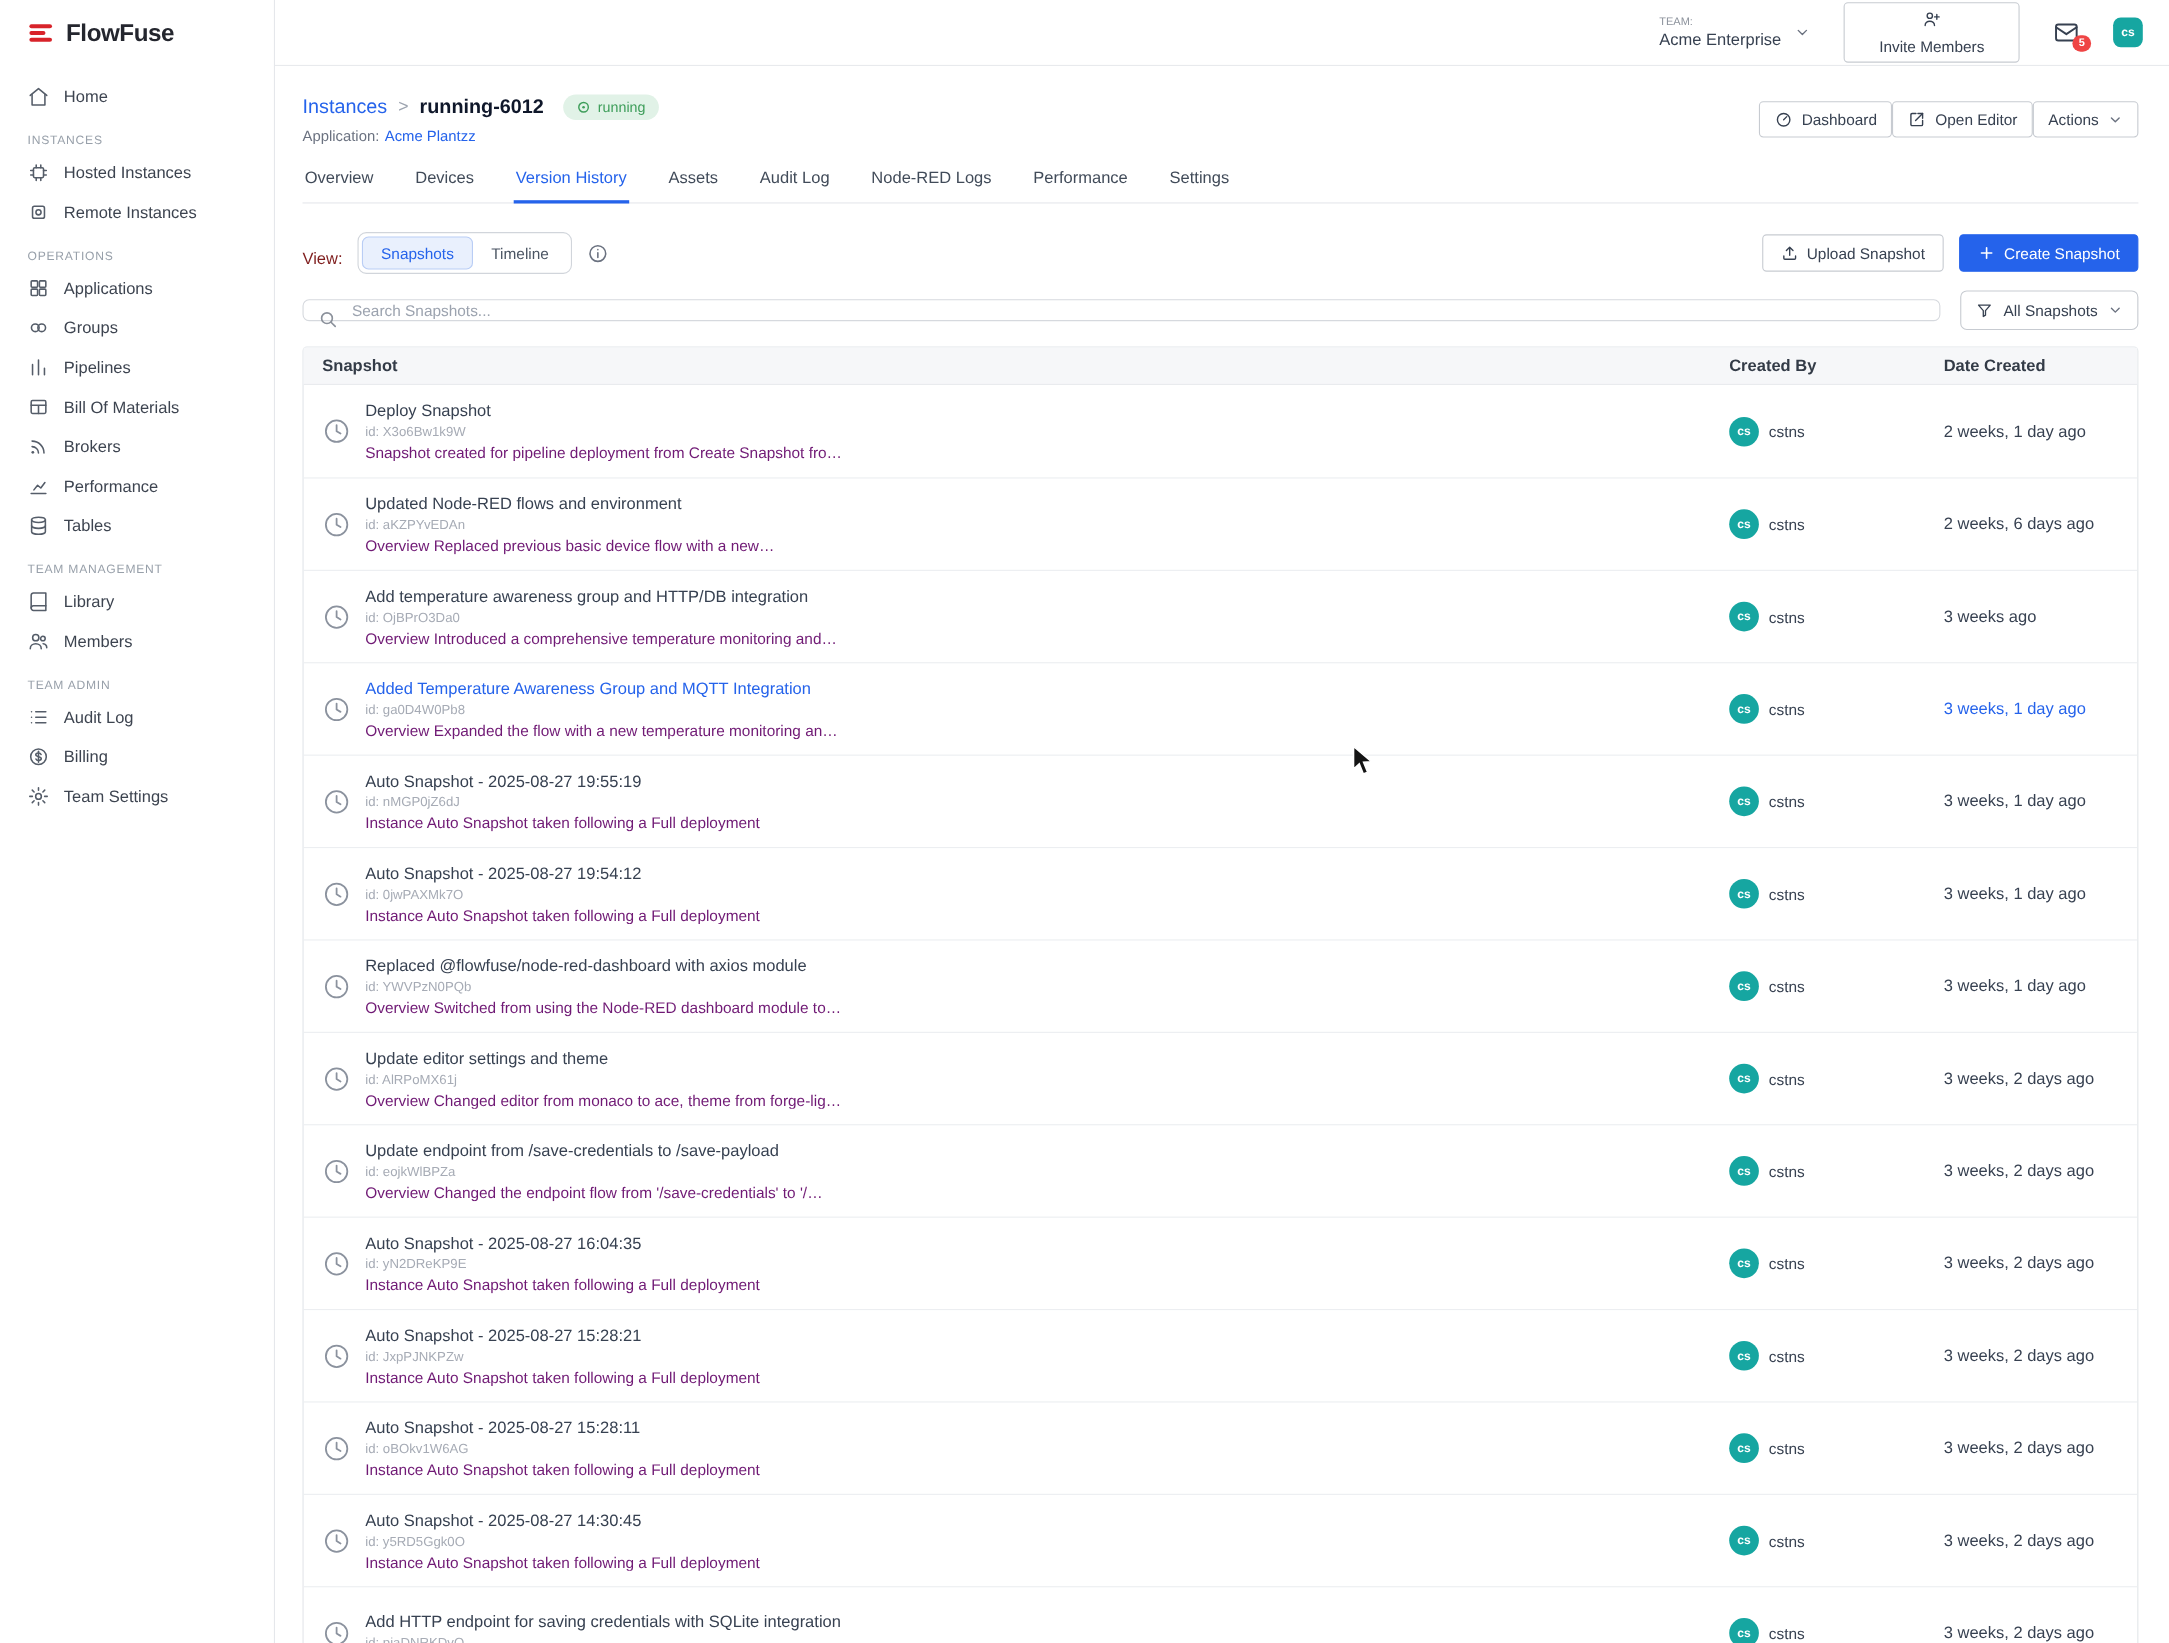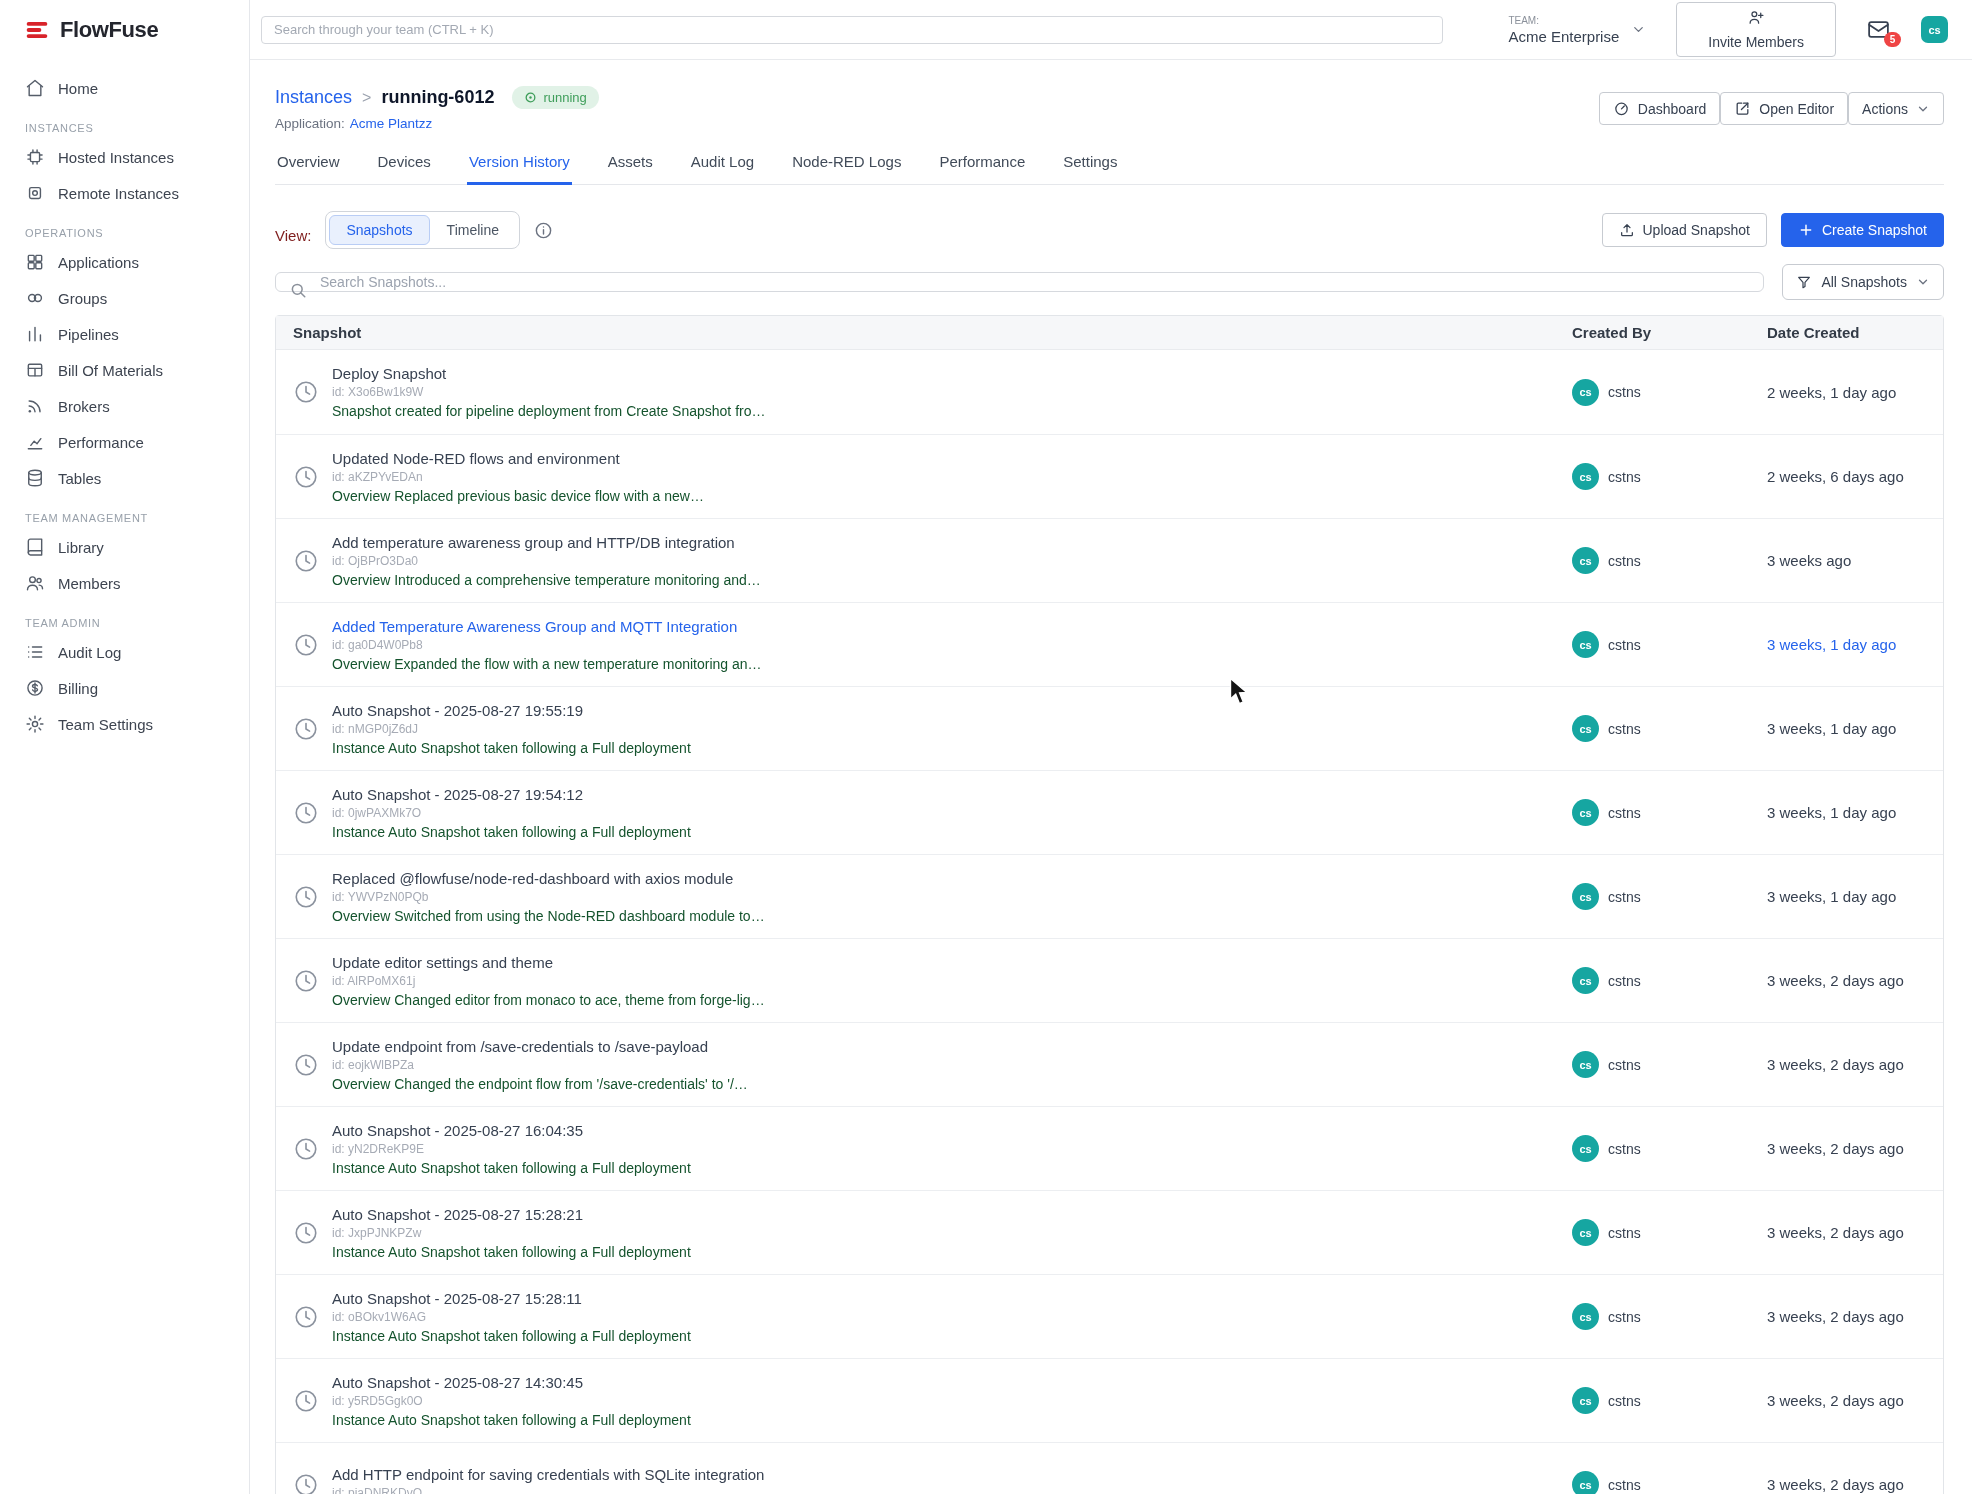--- a/index.html
+++ b/index.html
@@ -81,21 +81,21 @@
   .thead { background: #f6f7f9; border-bottom: 1px solid #e9ebee; }
   .th { font-size: 15px; font-weight: bold; color: #333b47; padding: 8px 0; }
   .th:first-child { padding-left: 17px; }
   .trow { height: 84px; border-top: 1px solid #eceef1; cursor: pointer; }
   .trow:first-child { border-top: none; }
   .cell-snap { display: flex; align-items: center; gap: 13px; padding-left: 17px; min-width: 0; }
   .clock { color: #8b929e; flex: none; display: inline-flex; }
   .snap-text { min-width: 0; }
   .snap-title { font-size: 15px; color: #374151; white-space: nowrap; overflow: hidden; text-overflow: ellipsis; }
   .snap-id { font-size: 12px; color: #a6abb5; margin-top: 3px; }
-  .snap-desc { font-size: 14px; color: #14532d; margin-top: 4px; white-space: nowrap; overflow: hidden; text-overflow: ellipsis; }
+  .snap-desc { font-size: 14px; color: #701a75; margin-top: 4px; white-space: nowrap; overflow: hidden; text-overflow: ellipsis; }
   .trow.highlighted .snap-title { color: #2563eb; }
   .trow.highlighted .cell-date { color: #2563eb; }
   .cell-user { display: flex; align-items: center; gap: 9px; font-size: 14px; color: #374151; }
   .cell-date { font-size: 15px; color: #374151; }
 
   .cursor { position: absolute; left: 1229px; top: 677px; z-index: 50; pointer-events: none; }
 </style>
 </head>
 <body>
 
@@ -263,21 +263,20 @@
             </svg>
           </span>
         <span>Team Settings</span>
       </div>
     </nav>
   </aside>
 
   <div class="main">
 
     <header class="topbar">
-      <input class="global-search" type="text" placeholder="Search through your team (CTRL + K)" style="">
       <div class="topbar-right">
         <div class="team-select">
           <div class="team-col">
             <span class="team-label">TEAM:</span>
             <span class="team-name">Acme Enterprise</span>
           </div>
           <span class="chev">
               <svg width="15" height="15" viewBox="0 0 24 24" fill="none" stroke="currentColor" stroke-width="2" stroke-linecap="round" stroke-linejoin="round">
                 <path d="M6 9l6 6 6-6"></path>
               </svg>

